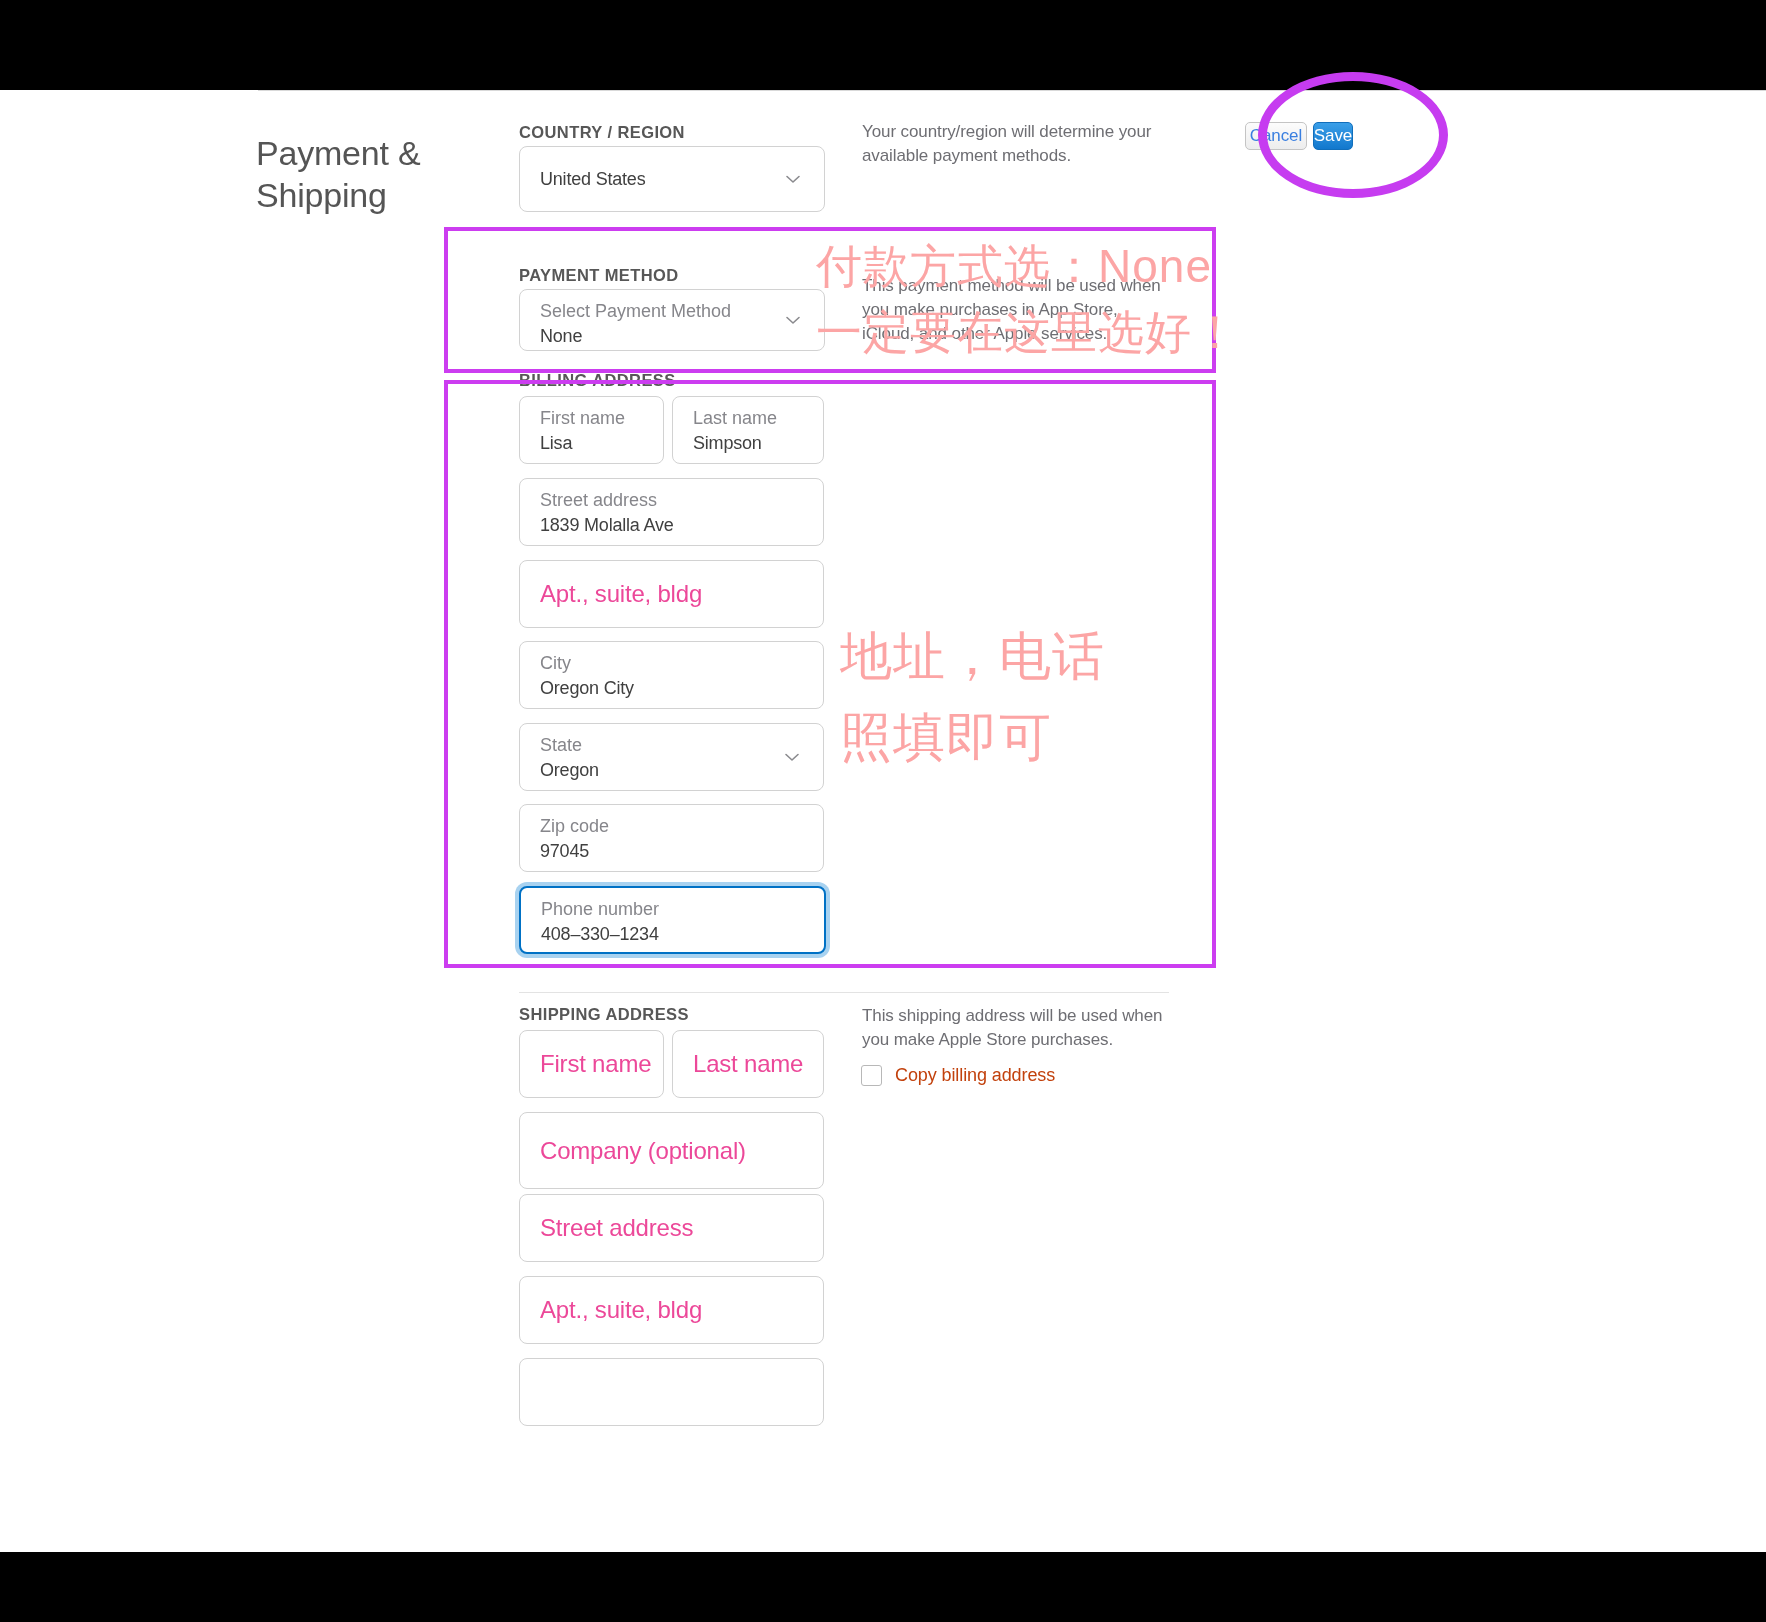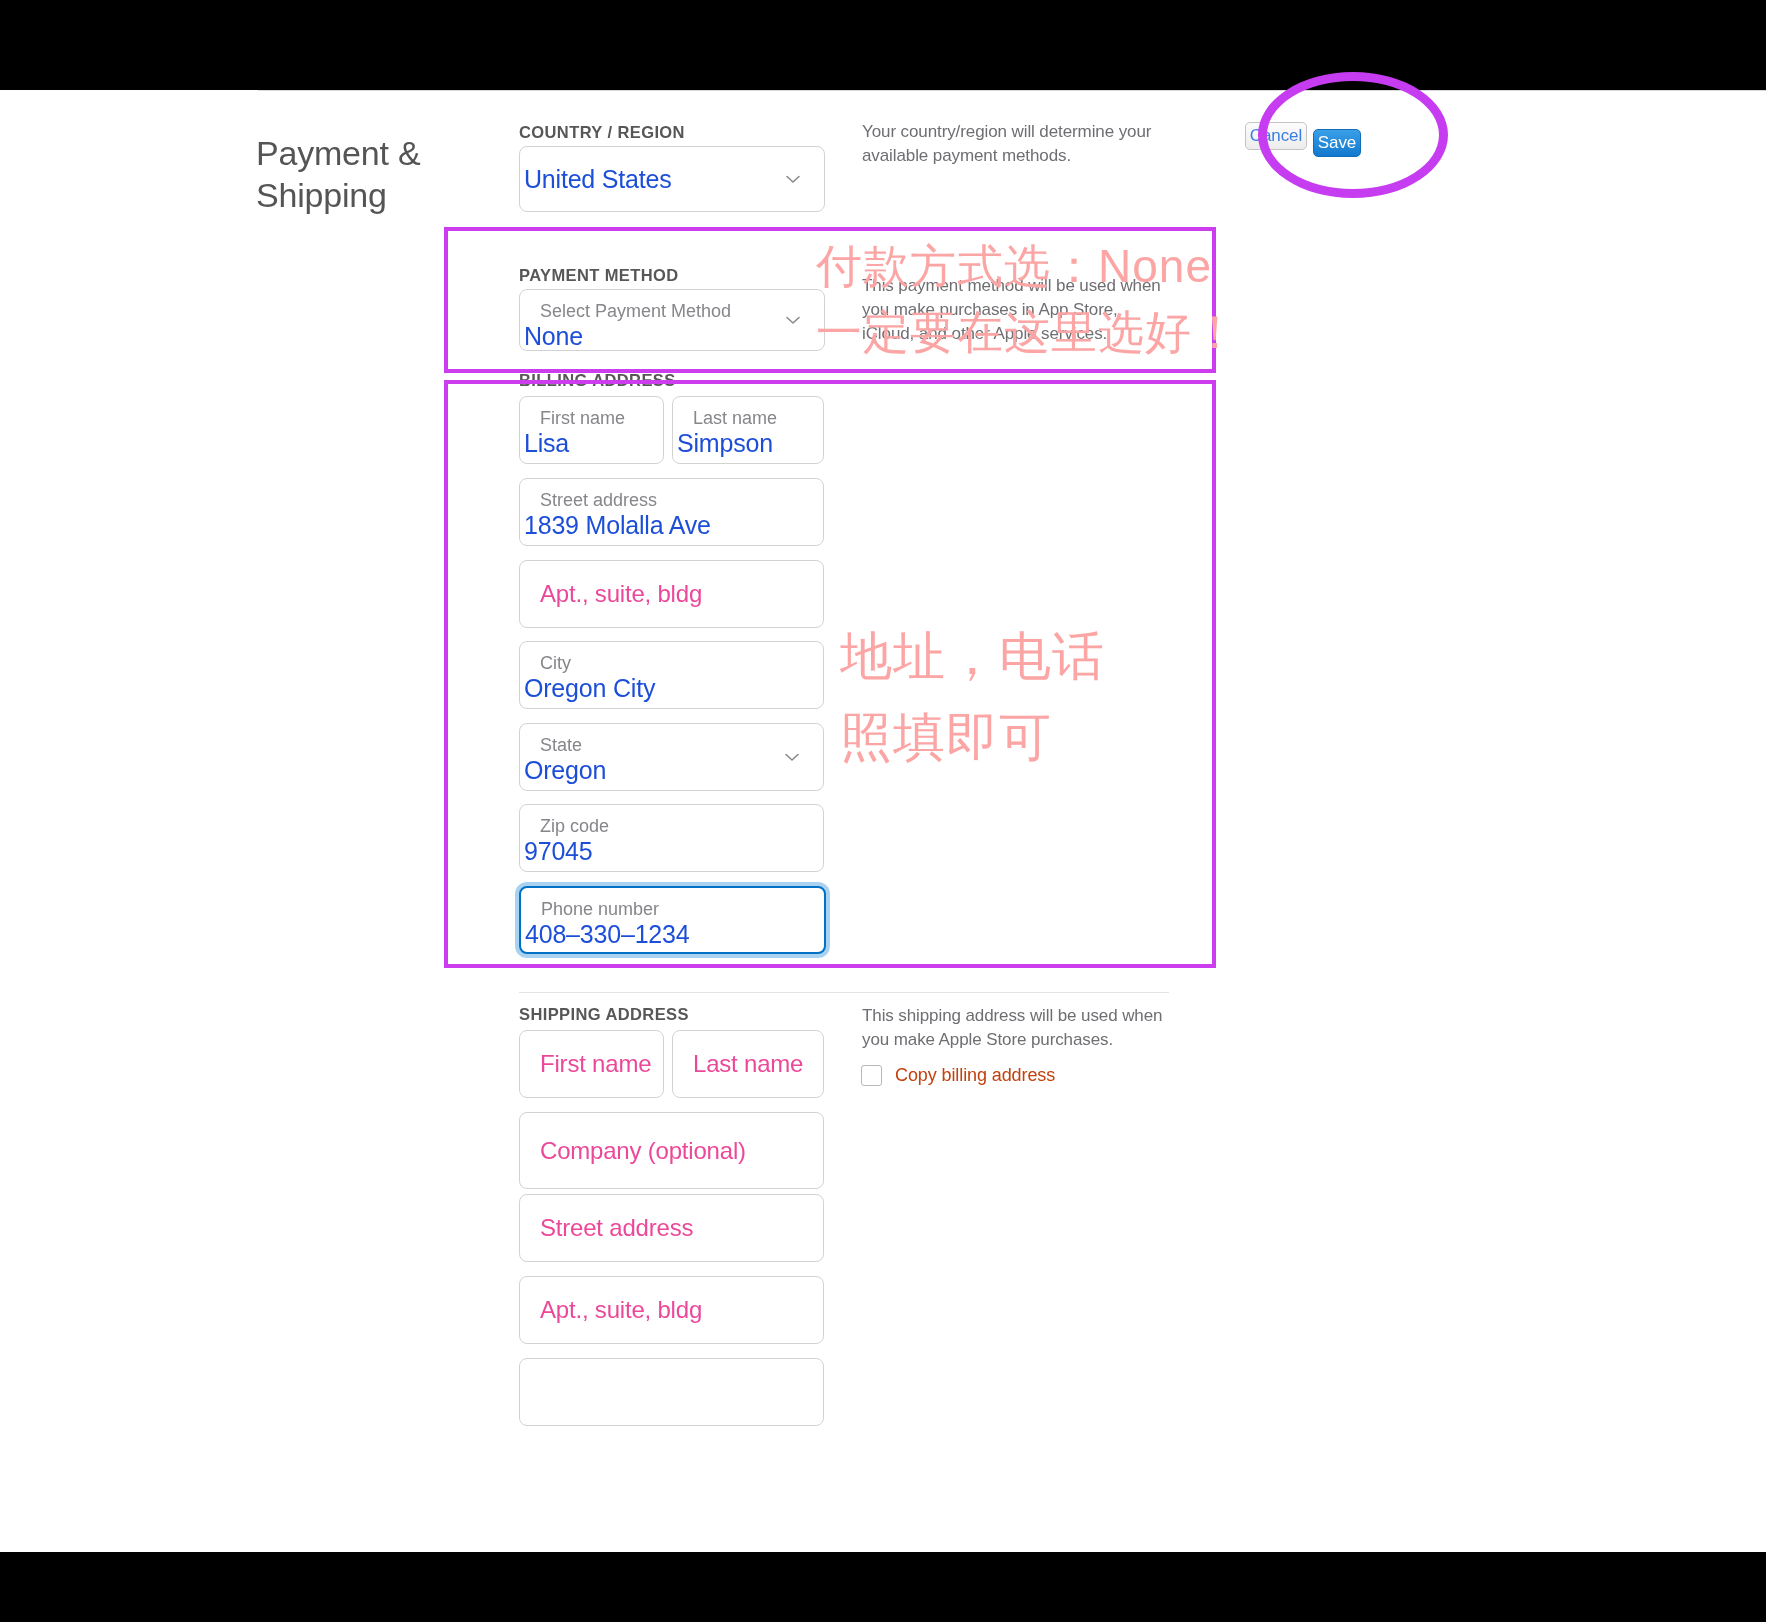--- a/index.html
+++ b/index.html
@@ -67,24 +67,24 @@
   .field .f-label {
     position: absolute;
     left: 20px;
     top: 11px;
     font-size: 18px;
     color: #86868b;
     line-height: 20px;
   }
   .field .f-value {
     position: absolute;
-    left: 4px;
+    left: 20px;
     top: 31px;
-    font-size: 25px;
-    color: #1d4ed8;
+    font-size: 18px;
+    color: #404040;
     line-height: 30px;
     letter-spacing: -0.2px;
   }
   .field .f-placeholder {
     position: absolute;
     left: 20px;
     top: 50%;
     transform: translateY(-50%);
     font-size: 24px;
     color: #ec4899;
@@ -209,21 +209,21 @@
     <span class="f-value">United States</span>
     <span class="chev">
       <svg viewBox="0 0 18 18" width="18" height="18">
           <path d="M3 6.5 L9 12 L15 6.5" fill="none" stroke="#8a8a8e" stroke-width="1.6" stroke-linecap="round" stroke-linejoin="round"></path>
         </svg>
     </span>
   </div>
   <div class="helper" style="left:862px; top:30px; width:300px;">Your country/region will determine your available payment methods.</div>
 
   <div class="btn btn-cancel" style="left:1245px; top:32px; width:62px; height:28px;">Cancel</div>
-  <div class="btn btn-save" style="left:1313px; top:32px; width:48px; height:28px;margin-top:7px;">Save</div>
+  <div class="btn btn-save" style="left:1313px; top:32px; width:40px; height:28px;">Save</div>
 
   <div class="caps-label" style="left:519px; top:176px;">PAYMENT METHOD</div>
   <div class="field" style="left:519px; top:199px; width:306px; height:62px;">
     <span class="f-label">Select Payment Method</span>
     <span class="f-value">None</span>
     <span class="chev">
       <svg viewBox="0 0 18 18" width="18" height="18">
           <path d="M3 6.5 L9 12 L15 6.5" fill="none" stroke="#8a8a8e" stroke-width="1.6" stroke-linecap="round" stroke-linejoin="round"></path>
         </svg>
     </span>

